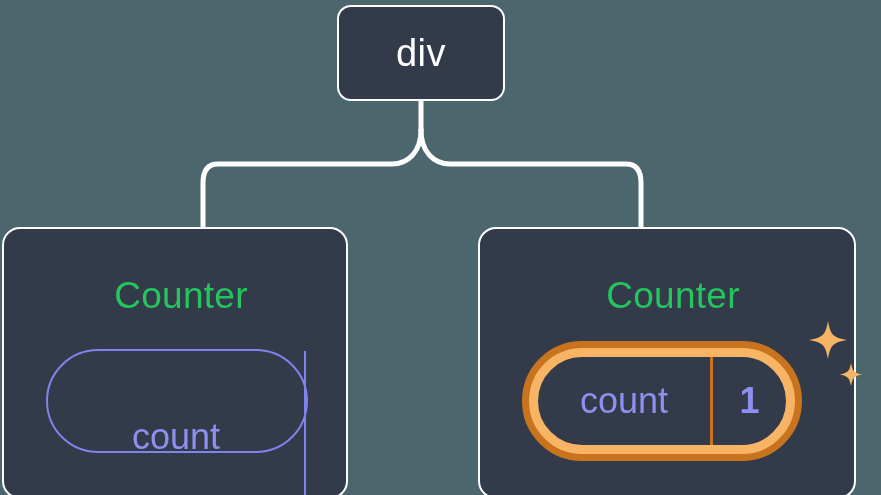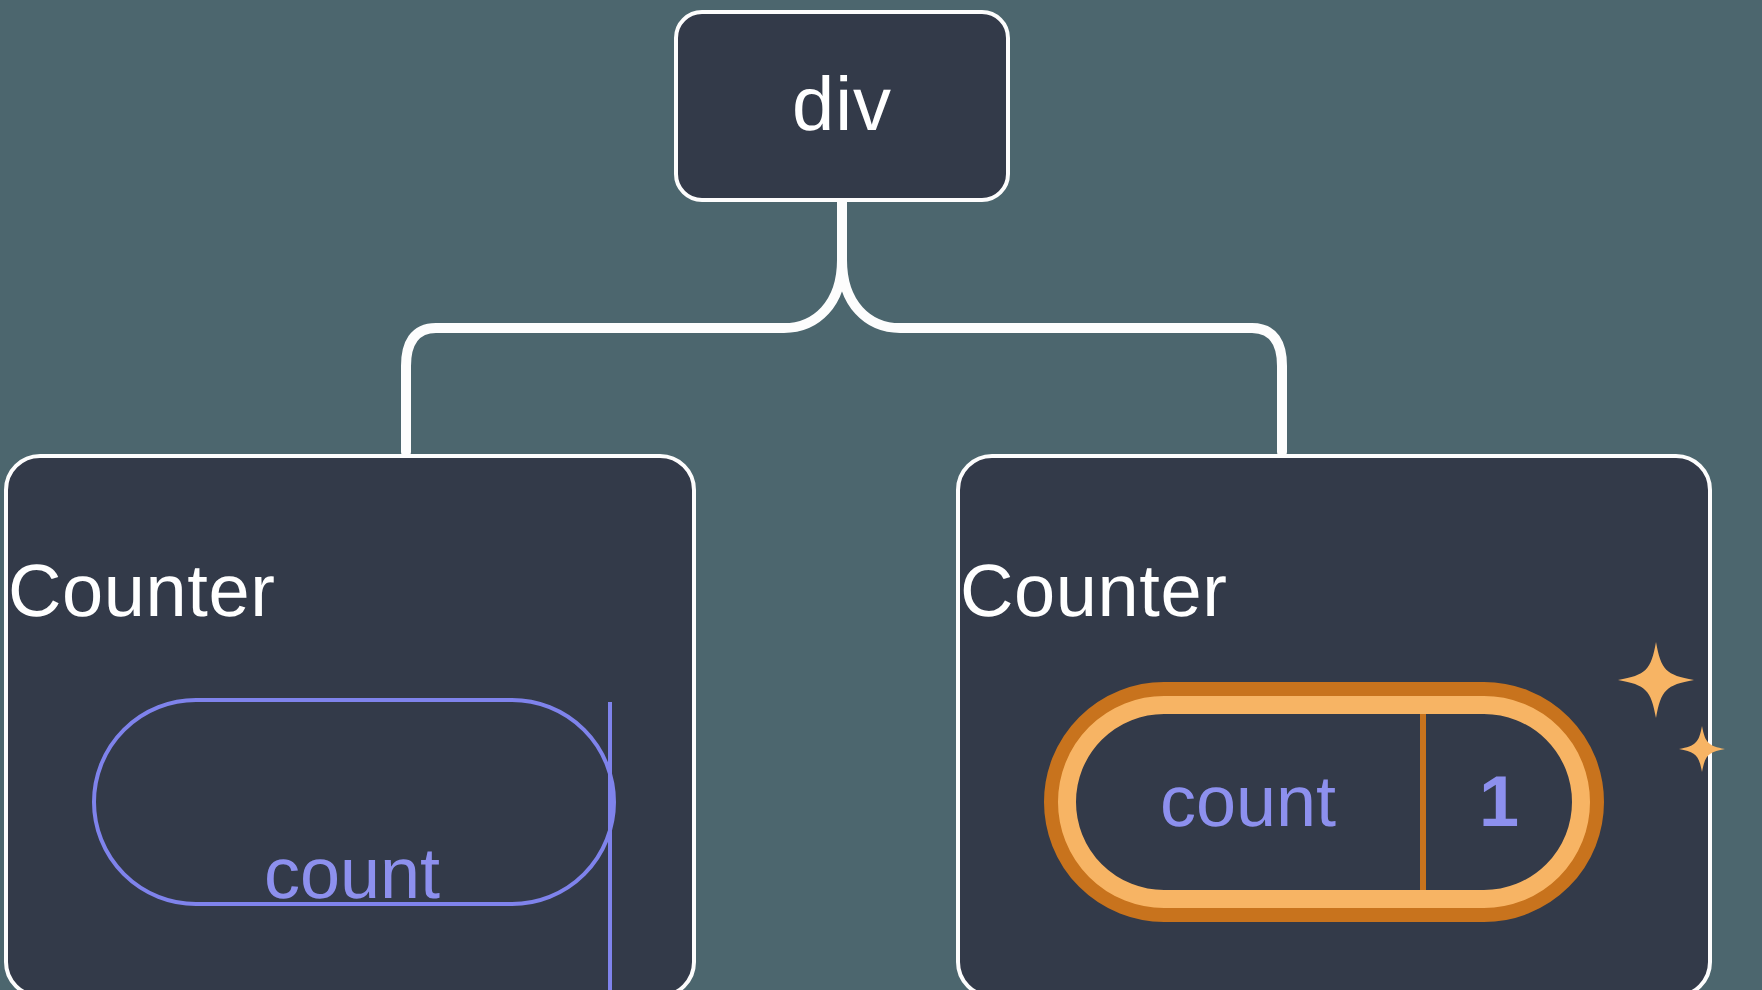--- a/index.html
+++ b/index.html
@@ -62,25 +62,25 @@
     top: 227px;
     height: 272px;
     border-radius: 18px;
   }
 
   #child-left  { left: 2px;   width: 346px; }
   #child-right { left: 478px; width: 378px; }
 
   .child-title {
     position: absolute;
-    left: 0;
+    left: 12px;
     right: 0;
     top: 48px;
-    text-align: left;
-    color: #ffffff;
+    text-align: center;
+    color: #22c55e;
     font-size: 37px;
     line-height: 1;
     letter-spacing: 0.3px;
   }
 
   
   .pill {
     position: absolute;
     box-sizing: border-box;
     display: flex;

